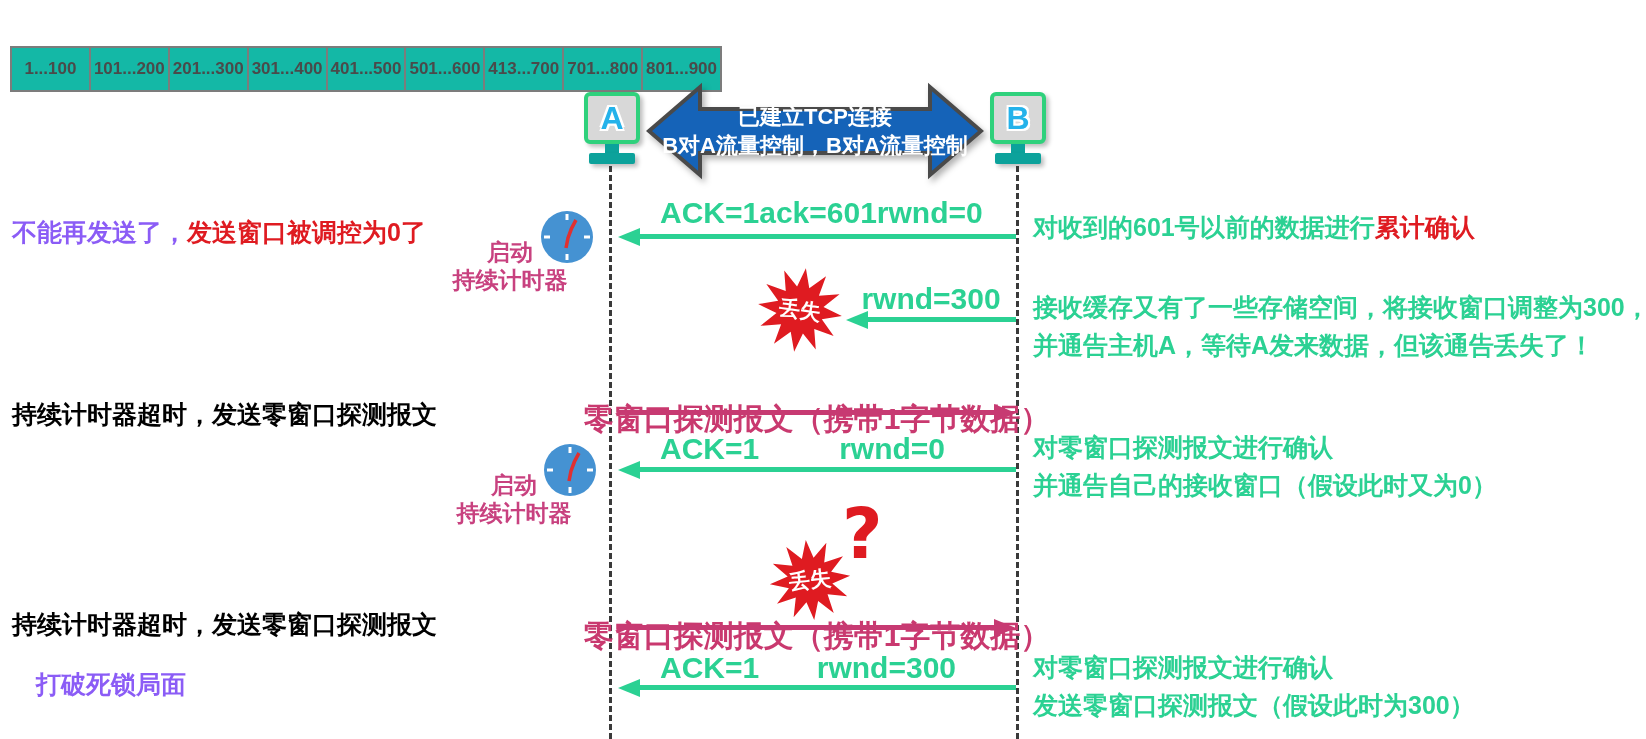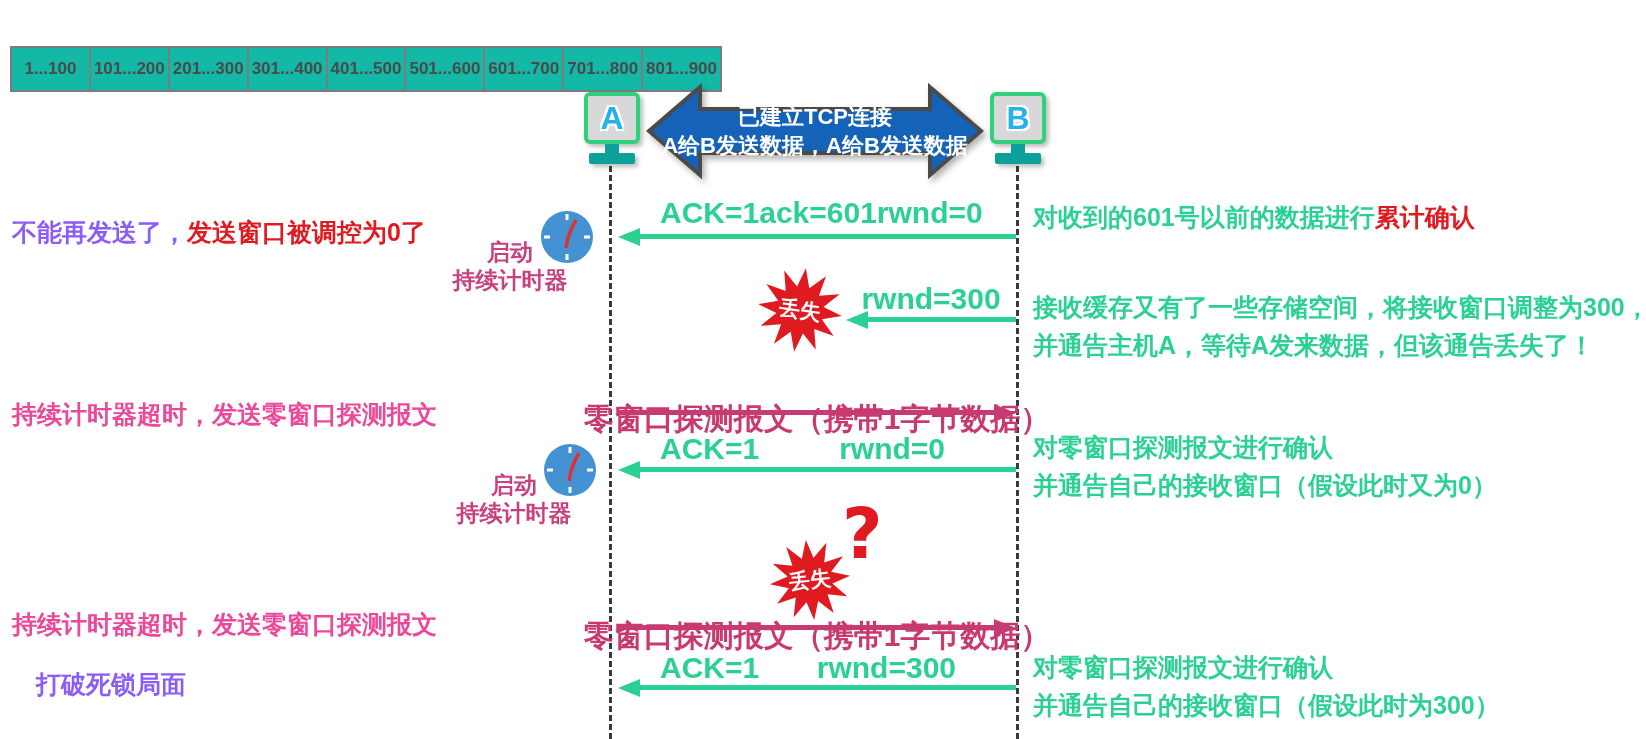--- a/index.html
+++ b/index.html
@@ -64,36 +64,36 @@
   .timer-label{position:absolute;width:180px;text-align:center;color:#c8417f;font-weight:bold;
                font-size:23px;line-height:28px;
                text-shadow:-1px -1px 0 #fff,1px -1px 0 #fff,-1px 1px 0 #fff,1px 1px 0 #fff;}
 
   
   .note{position:absolute;font-weight:bold;font-size:25px;white-space:nowrap;}
   .note-left{left:12px;}
   .note-right{left:1033px;line-height:38px;}
   .t-cyan{color:#8b5cf6;}
   .t-red{color:#df1b21;}
-  .t-magenta{color:#ec4899;}
+  .t-magenta{color:#000000;}
   .t-green{color:#2bd193;}
 </style>
 </head>
 <body>
 
 <div class="stage">
 
   <div class="seq-table">
     <div class="seq-cell">1...100</div>
     <div class="seq-cell">101...200</div>
     <div class="seq-cell">201...300</div>
     <div class="seq-cell">301...400</div>
     <div class="seq-cell">401...500</div>
     <div class="seq-cell">501...600</div>
-    <div class="seq-cell">601...700</div>
+    <div class="seq-cell">413...700</div>
     <div class="seq-cell">701...800</div>
     <div class="seq-cell">801...900</div>
   </div>
 
   <div class="computer" style="left:577px;top:92px;">
     <div class="monitor">
       <span class="host-letter">A</span>
     </div>
     <div class="neck"></div>
     <div class="base"></div>
@@ -106,21 +106,21 @@
     <div class="neck"></div>
     <div class="base"></div>
   </div>
 
   <div class="banner">
     <svg viewBox="0 0 338 98" width="338" height="98">
       <polygon points="3,49 54,5 54,27 284,27 284,5 335,49 284,93 284,71 54,71 54,93" fill="#1563b8" stroke="#4a4a4a" stroke-width="4" stroke-linejoin="miter"></polygon>
     </svg>
     <div class="banner-text">
       <span>已建立TCP连接</span>
-      <span>A给B发送数据，A给B发送数据</span>
+      <span>B对A流量控制，B对A流量控制</span>
     </div>
   </div>
 
   <div class="lifeline" style="left:609px;"></div>
   <div class="lifeline" style="left:1016px;"></div>
 
   <div class="msg-label green" style="left:660px;top:196px;width:292px;">
     <span>ACK=1</span>
     <span>ack=601</span>
     <span>rwnd=0</span>
@@ -222,29 +222,29 @@
   <div class="note note-left t-magenta" style="top:398px;">
     <span>持续计时器超时，发送零窗口探测报文</span>
   </div>
   <div class="note note-left t-magenta" style="top:608px;">
     <span>持续计时器超时，发送零窗口探测报文</span>
   </div>
   <div class="note note-left t-cyan" style="top:668px;margin-left:24px;">
     <span>打破死锁局面</span>
   </div>
 
-  <div class="note note-right" style="top:198px;">
+  <div class="note note-right" style="top:208px;">
     <div><span class="t-green">对收到的601号以前的数据进行</span><span class="t-red">累计确认</span></div>
   </div>
   <div class="note note-right t-green" style="top:288px;">
     <div>接收缓存又有了一些存储空间，将接收窗口调整为300，</div>
     <div>并通告主机A，等待A发来数据，但该通告丢失了！</div>
   </div>
   <div class="note note-right t-green" style="top:428px;">
     <div>对零窗口探测报文进行确认</div>
     <div>并通告自己的接收窗口（假设此时又为0）</div>
   </div>
   <div class="note note-right t-green" style="top:648px;">
     <div>对零窗口探测报文进行确认</div>
-    <div>并通告自己的接收窗口（假设此时为300）</div>
+    <div>发送零窗口探测报文（假设此时为300）</div>
   </div>
 
 </div>
 
 </body></html>

